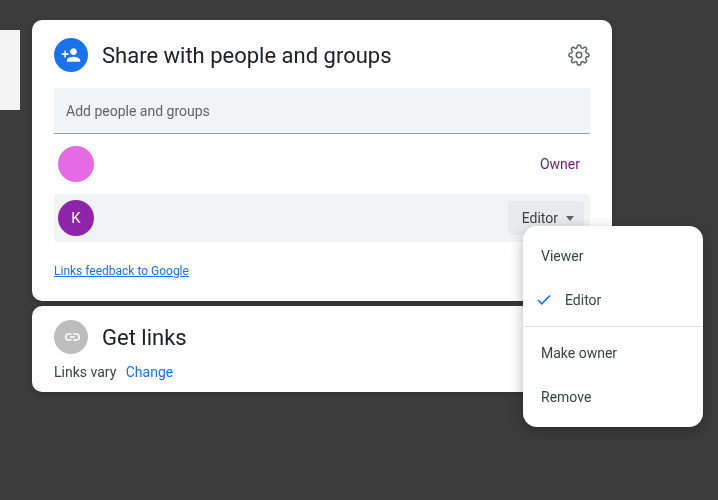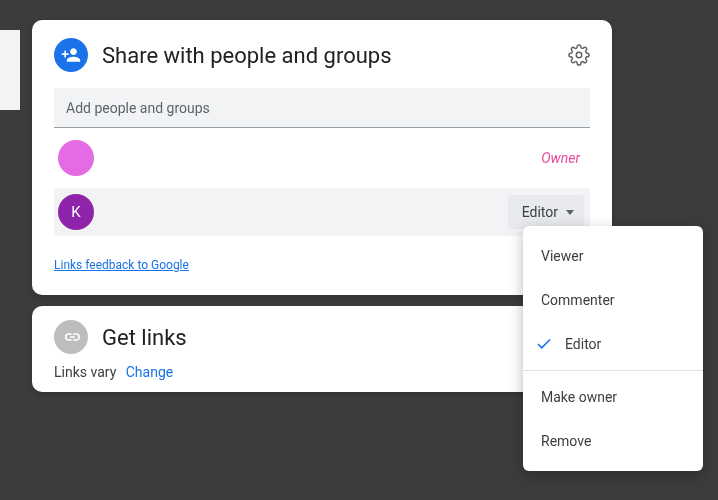--- a/index.html
+++ b/index.html
@@ -18,48 +18,48 @@
   .hdr { display:flex; align-items:center; gap:14px; }
   .share-icon {
     width:34px; height:34px; background:#1a73e8; border-radius:50%; display:flex;
     align-items:center; justify-content:center; color:#fff; flex:none;
   }
   .share-icon svg { width:20px; height:20px; fill:#fff; }
   .title { font-size:22px; font-weight:400; color:#202124; flex:1; }
   .gear { width:22px; height:22px; color:#5f6368; cursor:pointer; }
   .gear svg { width:22px; height:22px; fill:none; stroke:#5f6368; stroke-width:1.6; }
   .input-row {
-    margin-top:16px; background:#f1f3f4; border-bottom:1px solid #9aa0a6; height:40px;
+    margin-top:16px; background:#f1f3f4; border-bottom:1px solid #9aa0a6; height:46px;
     display:flex; align-items:center; padding:8px 12px;
   }
   .input-row input {
     border:none; background:transparent; width:100%; font-size:14px; color:#5f6368; outline:none;
   }
   .input-row input::placeholder { color:#5f6368; }
   .person { display:flex; align-items:center; height:48px; gap:12px; margin-top:6px; padding:0 4px; border-radius:4px; }
   .person.shaded { background:#f1f3f4; }
   .avatar { width:36px; height:36px; border-radius:50%; display:flex; align-items:center; justify-content:center; color:#fff; font-size:15px; }
   .spacer { flex:1; }
-  .owner-txt { color:#ec4899; font-style:italic; font-size:14px; margin-right:6px; }
+  .owner-txt { color:#701a75; font-size:14px; margin-right:6px; }
   .role-btn {
     background:#e8eaed; border-radius:4px; height:34px; padding:0 10px 0 14px;
     display:flex; align-items:center; gap:8px; font-size:14px; color:#3c4043; cursor:pointer; margin-right:2px;
   }
   .role-btn .tri { width:0; height:0; border-left:4px solid transparent; border-right:4px solid transparent; border-top:5px solid #5f6368; }
   .feedback { margin-top:18px; }
   .feedback a { color:#1a73e8; font-size:12px; text-decoration:underline; cursor:pointer; }
   .link-icon {
     width:34px; height:34px; background:#bdbdbd; border-radius:50%; display:flex;
     align-items:center; justify-content:center; flex:none;
   }
   .link-icon svg { width:18px; height:18px; fill:#fff; }
   .subrow { margin-top:10px; font-size:14px; color:#3c4043; }
   .change { color:#1a73e8; cursor:pointer; margin-left:6px; font-weight:400; }
   .menu {
-    position:absolute; left:523px; top:226px; width:180px; background:#fff; border-radius:6px;
+    position:absolute; left:523px; top:226px; width:180px; background:#fff; border-radius:14px;
     box-shadow: 0 4px 14px rgba(0,0,0,.28); padding:8px 0;
   }
   .menu-item { height:44px; display:flex; align-items:center; padding:0 18px; font-size:14px; color:#3c4043; cursor:pointer; gap:12px; }
   .menu-item.checked { padding-left:12px; }
   .menu-item .chk { width:18px; height:18px; color:#1a73e8; flex:none; display:flex; align-items:center; justify-content:center; }
   .menu-item .chk svg { width:18px; height:18px; fill:none; stroke:#1a73e8; stroke-width:2.2; }
   .menu-sep { height:1px; background:#e0e0e0; margin:4px 0; }
 </style>
 </head>
 <body>
@@ -120,23 +120,20 @@
   <div class="subrow">
     <span>Links vary</span>
     <span class="change">Change</span>
   </div>
 </div>
 
 <div class="menu">
   <div class="menu-item">
     <span>Viewer</span>
   </div>
-  <div class="menu-item">
-    <span>Commenter</span>
-  </div>
   <div class="menu-item checked">
     <span class="chk">
         <svg viewBox="0 0 24 24">
           <polyline points="4 12 9 17 20 6"></polyline>
         </svg>
       </span>
     <span>Editor</span>
   </div>
   <div class="menu-sep"></div>
   <div class="menu-item">

